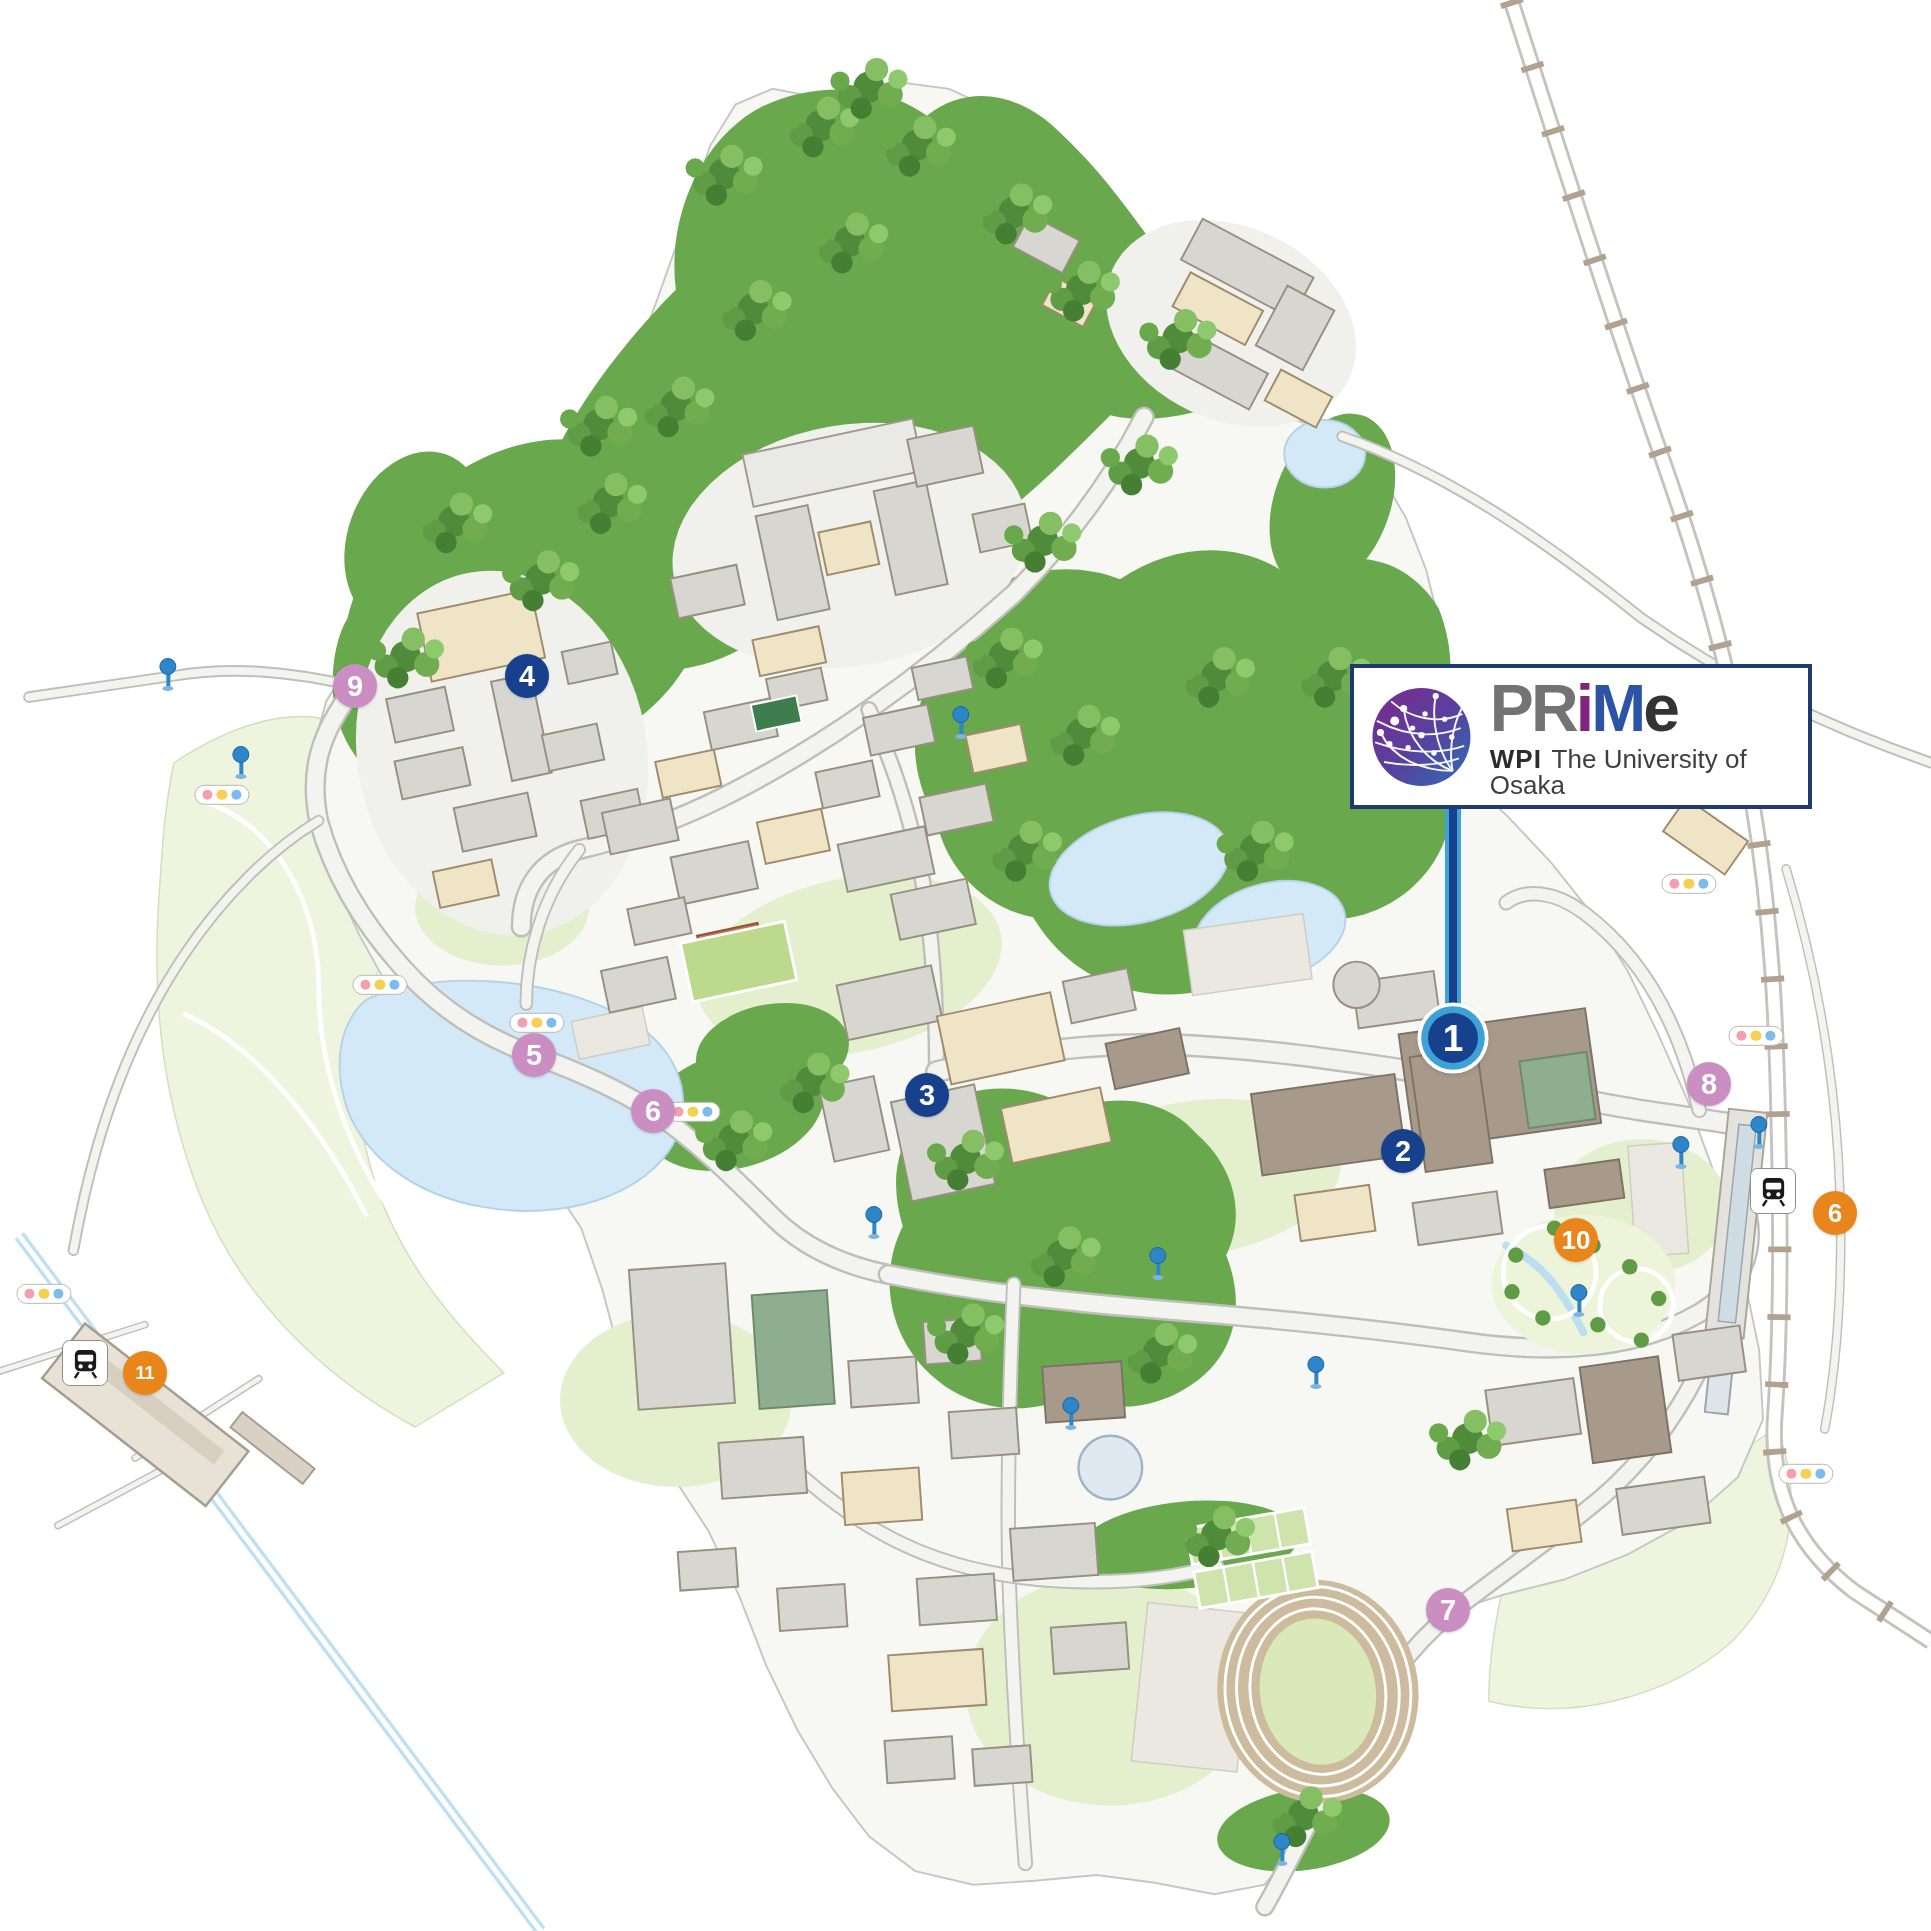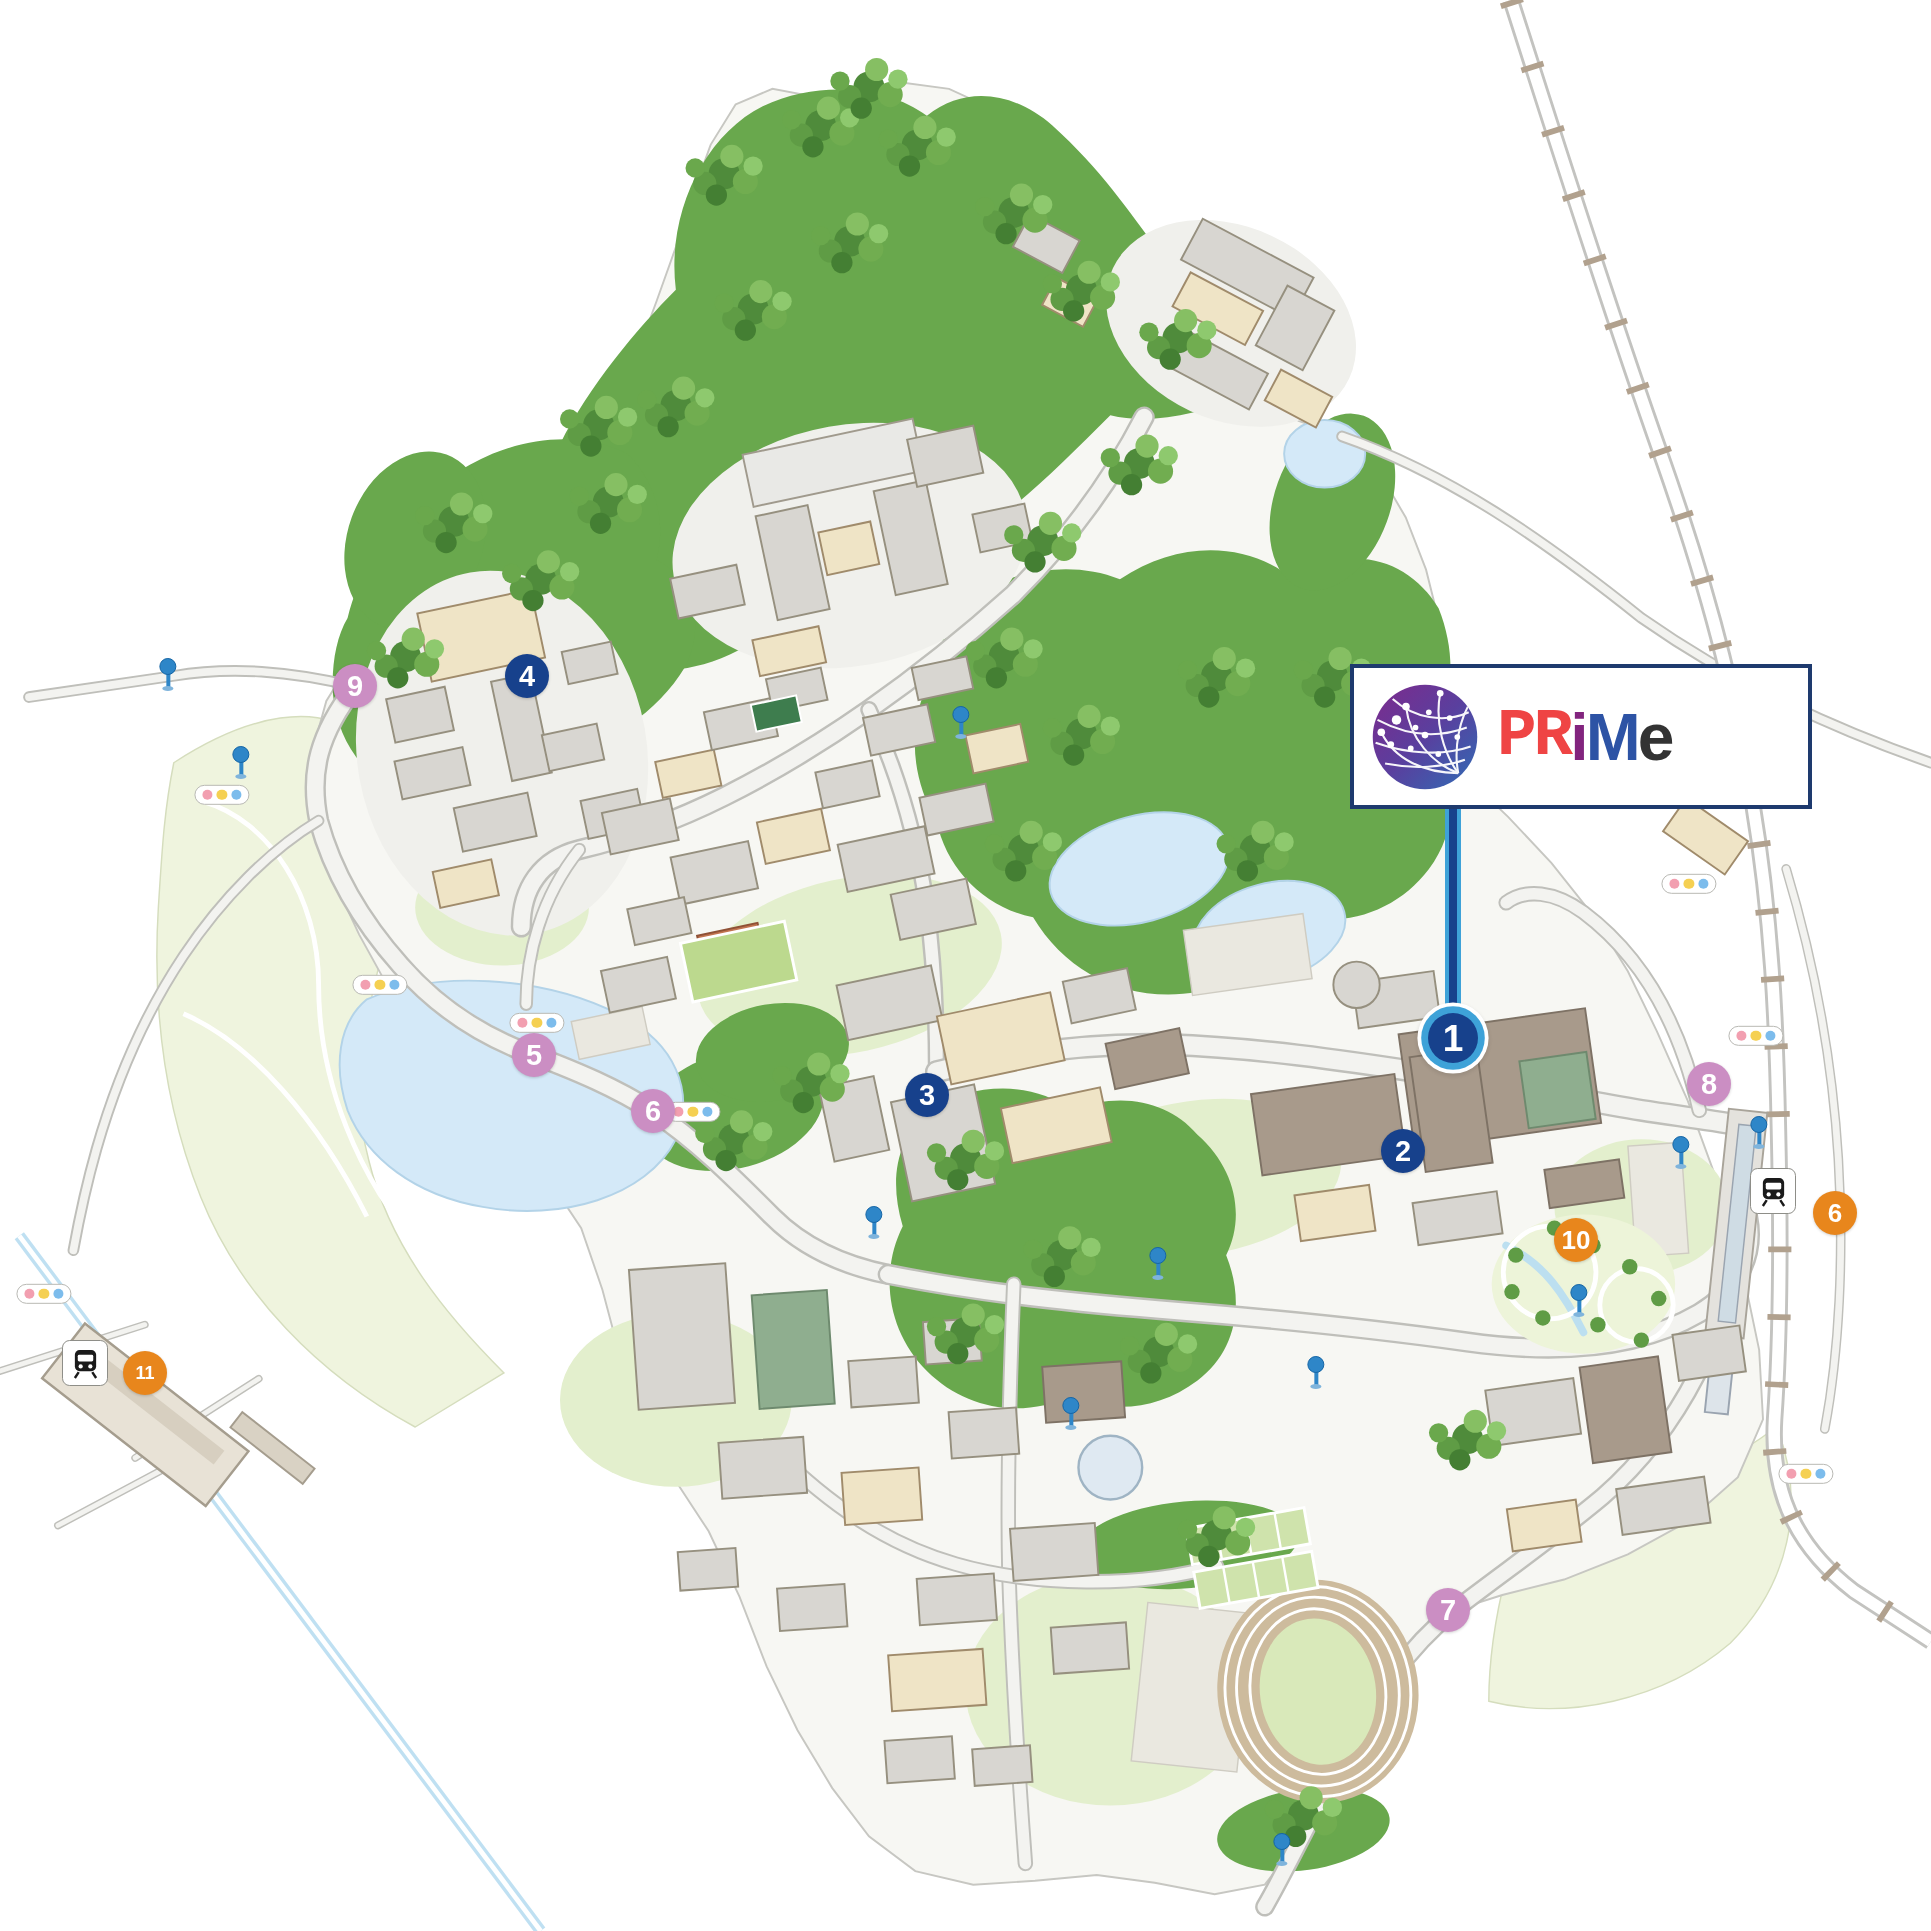--- a/index.html
+++ b/index.html
@@ -535,22 +535,25 @@
         <circle cx="86" cy="40" r="3"></circle>
           <circle cx="64" cy="34" r="3"></circle>
           <circle cx="50" cy="50" r="3"></circle>
         <circle cx="94" cy="60" r="3"></circle>
           <circle cx="24" cy="68" r="3.5"></circle>
           <circle cx="74" cy="78" r="3"></circle>
       </g>
     </svg>
     <div class="logo-text">
       <div class="logo-word">
-        <span style="color: #ef4444; font-family: Liberation Mono, monospace;">PR</span>
+        <span style="color: #737373;">PR</span>
         <span style="color: rgb(130, 36, 126);">i</span>
         <span style="color: rgb(45, 83, 165);">M</span>
         <span style="color: rgb(51, 51, 51);">e</span>
       </div>
+      <div class="logo-sub">
+        <b>WPI</b><span>The University of Osaka</span>
+      </div>
     </div>
   </div>
 
 </div>
 
 
 </body></html>

